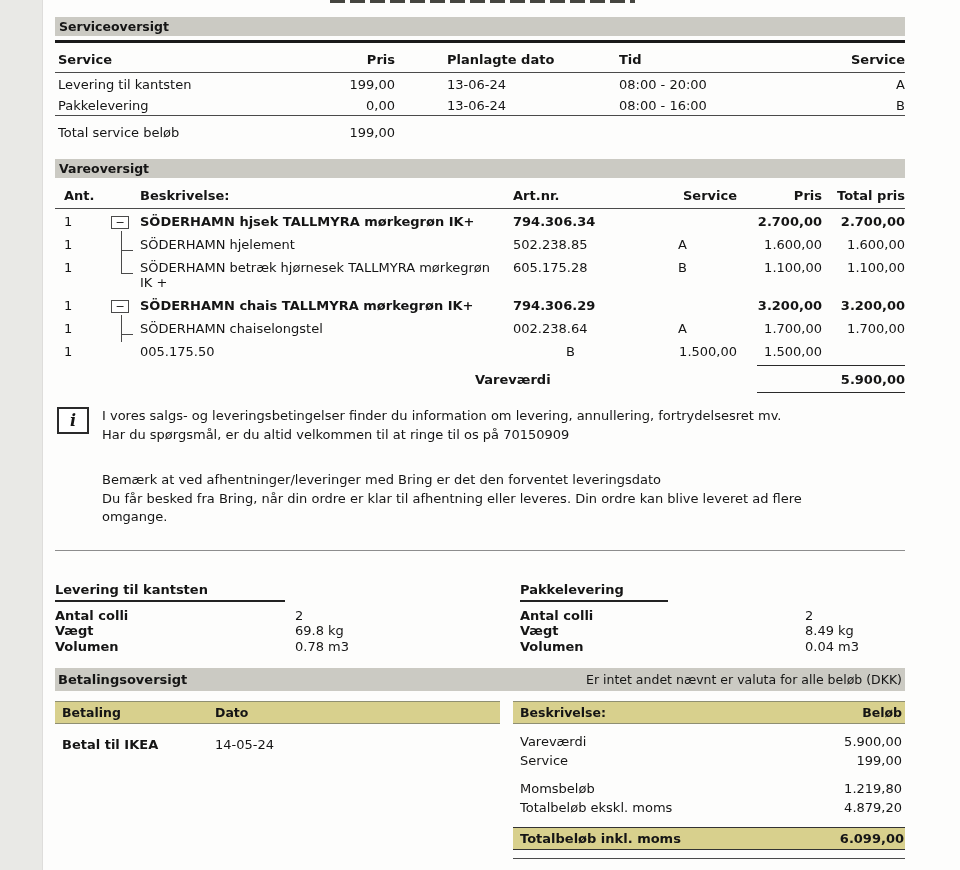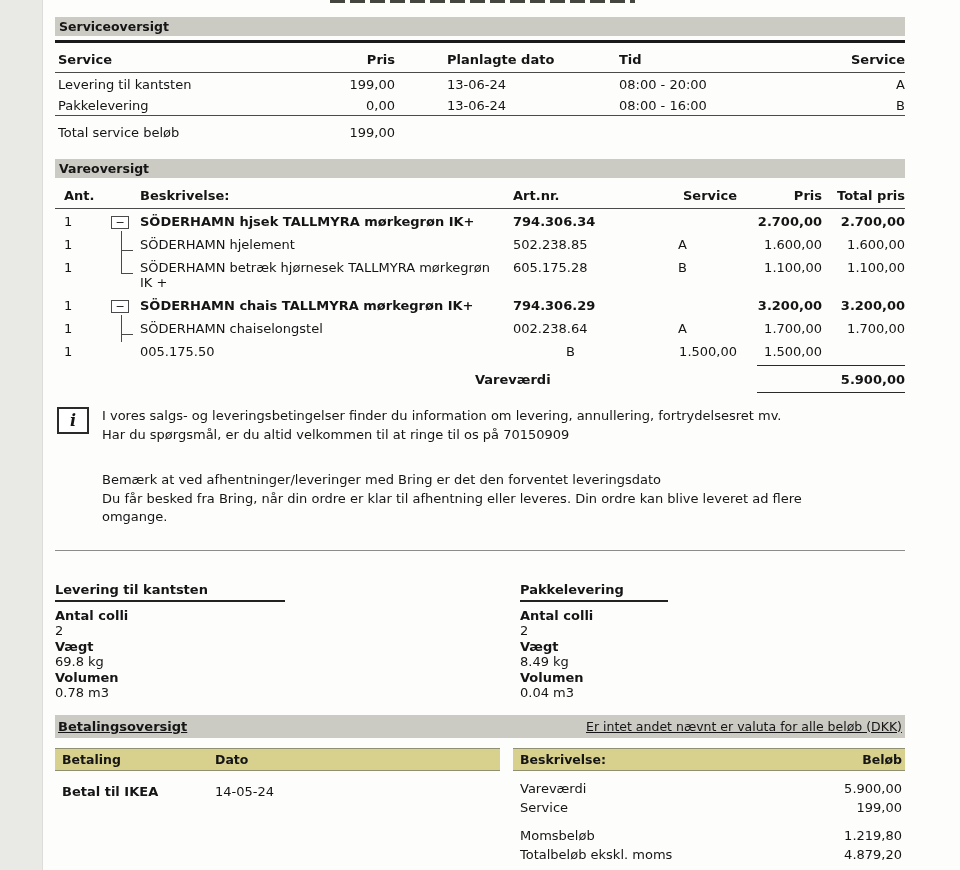--- a/index.html
+++ b/index.html
@@ -67,27 +67,27 @@
   .info-gap { height:27px; }
   .hr-light { border-top:1px solid #8d8d8d; margin-top:23px; }
 
   
   .ship-cols { margin-top:31px; display:flex; }
   .ship-left { width:465px; }
   .ship-right { width:385px; }
   .ship-title { font-weight:bold; padding-bottom:3px; border-bottom:2px solid #222; margin-bottom:6px; }
   .ship-left .ship-title { width:230px; }
   .ship-right .ship-title { width:148px; }
-  .ship-row { display:flex; line-height:15.5px;flex-direction:column; }
+  .ship-row { display:flex; line-height:15.5px; }
   .ship-left .ship-row .lbl { font-weight:bold; width:240px; }
   .ship-right .ship-row .lbl { font-weight:bold; width:285px; }
 
   
   .pay-bar { margin-top:14px; height:23px; display:flex; justify-content:space-between;
-    align-items:center; background:#cbcac3; padding:0 3px;text-decoration:underline; }
+    align-items:center; background:#cbcac3; padding:0 3px; }
   .pay-bar .note { font-weight:normal; font-size:12.5px; }
   .pay-cols { margin-top:10px; display:flex; gap:13px; }
   .pay-left { width:445px; }
   .pay-right { width:392px; }
   .khaki-row { background:#d8d08d; border-top:1px solid #8f8f72; border-bottom:1px solid #8f8f72;
     height:23px; display:flex; align-items:center; padding:0 3px 0 7px; font-weight:bold; font-size:12.5px; }
   .khaki-row .w1 { width:153px; }
   .khaki-row.between { justify-content:space-between; }
   .pay-left-row { padding:13px 0 0 7px; display:flex; }
   .pay-left-row .w1 { width:153px; font-weight:bold; }

